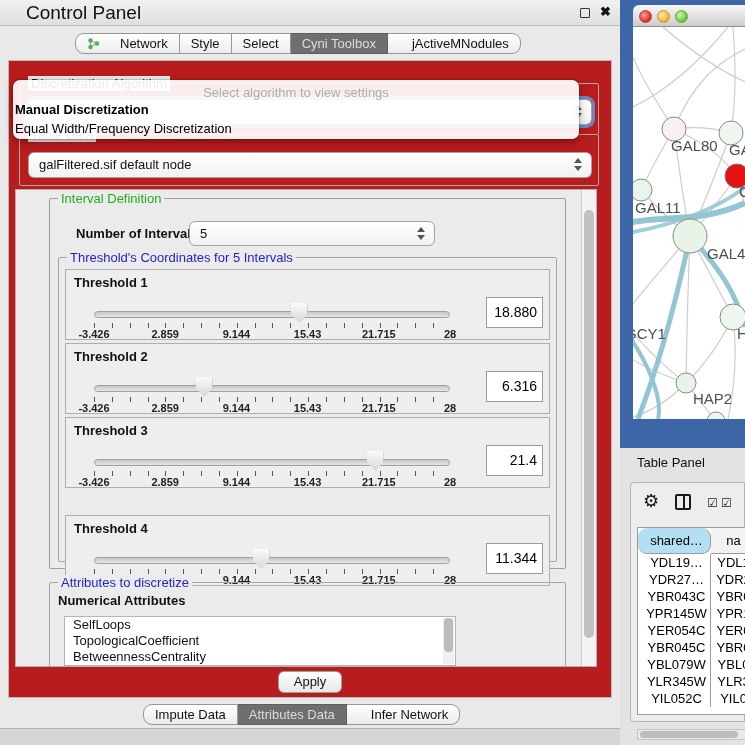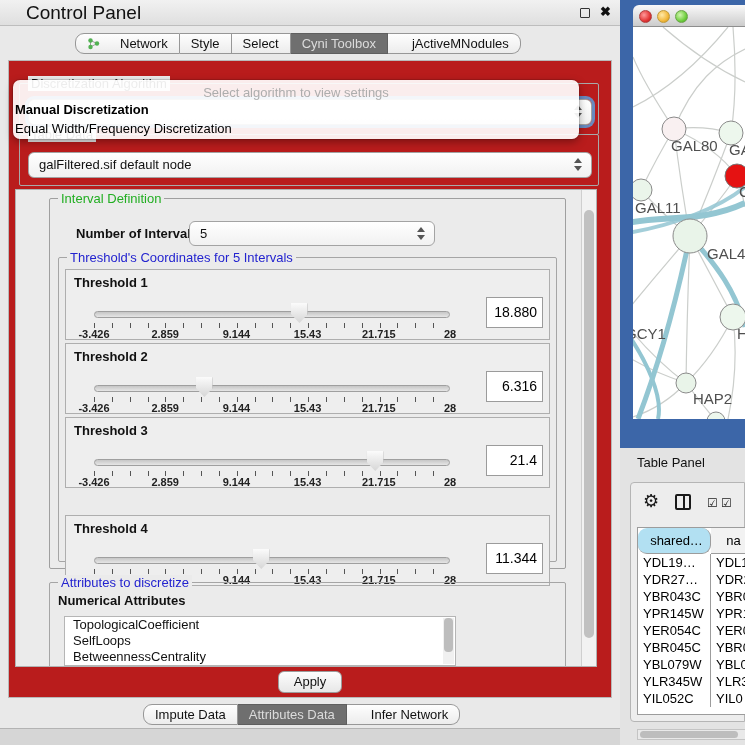--- a/index.html
+++ b/index.html
@@ -102,21 +102,21 @@
   .tp-title{position:absolute;left:17px;top:7px;font-size:13px;color:#111;}
   .tp-inner{position:absolute;left:10px;top:34px;width:115px;height:240px;
     background:#ededed;border:1px solid #b5b5b5;border-radius:4px 0 0 4px;}
   .gear-icon{position:absolute;left:12px;top:8px;font-size:18px;color:#1a1a1a;cursor:pointer;line-height:20px;}
   .cols-icon{position:absolute;left:44px;top:11px;width:16px;height:16px;border:2px solid #1a1a1a;border-radius:2px;cursor:pointer;}
   .cols-icon i{position:absolute;left:50%;top:0;width:2px;height:100%;background:#1a1a1a;}
   .check-icon{position:absolute;top:13px;font-size:12px;color:#1a1a1a;cursor:pointer;}
   .grid{position:absolute;left:6px;top:44px;width:109px;height:188px;background:#fff;border:1px solid #9c9c9c;border-right:none;overflow:hidden;}
   .grow{display:flex;height:17px;}
   .grow.header{height:26px;}
-  .gcell{font-size:13px;color:#000;line-height:17px;padding-left:5px;overflow:hidden;white-space:nowrap;flex:none;cursor:default;}
+  .gcell{font-size:13px;color:#000;line-height:17px;padding-left:5px;overflow:hidden;white-space:nowrap;flex:none;cursor:default;text-align:center;}
   .gcell.c1{width:73px;border-right:1px solid #9c9c9c;}
   .gcell.c2{width:40px;}
   .grow.header .gcell{line-height:25px;text-align:center;background:#f2f2f2;border-bottom:1px solid #9c9c9c;}
   .grow.header .gcell.c1{background:#b2e0f2;border-radius:9px;}
   .hscroll{position:absolute;left:6px;top:246px;width:109px;height:11px;background:#e9e9e9;border:1px solid #c4c4c4;}
   .hscroll .thumb{position:absolute;left:2px;top:1px;width:98px;height:7px;border-radius:4px;background:#bdbdbd;cursor:pointer;}
 </style>
 </head>
 <body>
 
@@ -261,22 +261,22 @@
             </div>
             <div class="vbox">11.344</div>
           </div>
         </div>
       </div>
 
       <div class="groupbox" style="left:33px;top:392px;width:517px;height:92px;border-color:#a5a5a5;">
         <span class="gtitle blue">Attributes to discretize</span>
         <span style="position:absolute;left:8px;top:10px;font-size:13px;font-weight:700;color:#111;">Numerical Attributes</span>
         <div class="attr-list">
+          <div class="attr-item">SelfLoops</div>
           <div class="attr-item">TopologicalCoefficient</div>
-          <div class="attr-item">SelfLoops</div>
           <div class="attr-item">BetweennessCentrality</div>
           <div class="list-scroll">
               <div class="thumb"></div>
             </div>
         </div>
       </div>
 
       <div class="vscroll">
           <div class="thumb"></div>
         </div>

